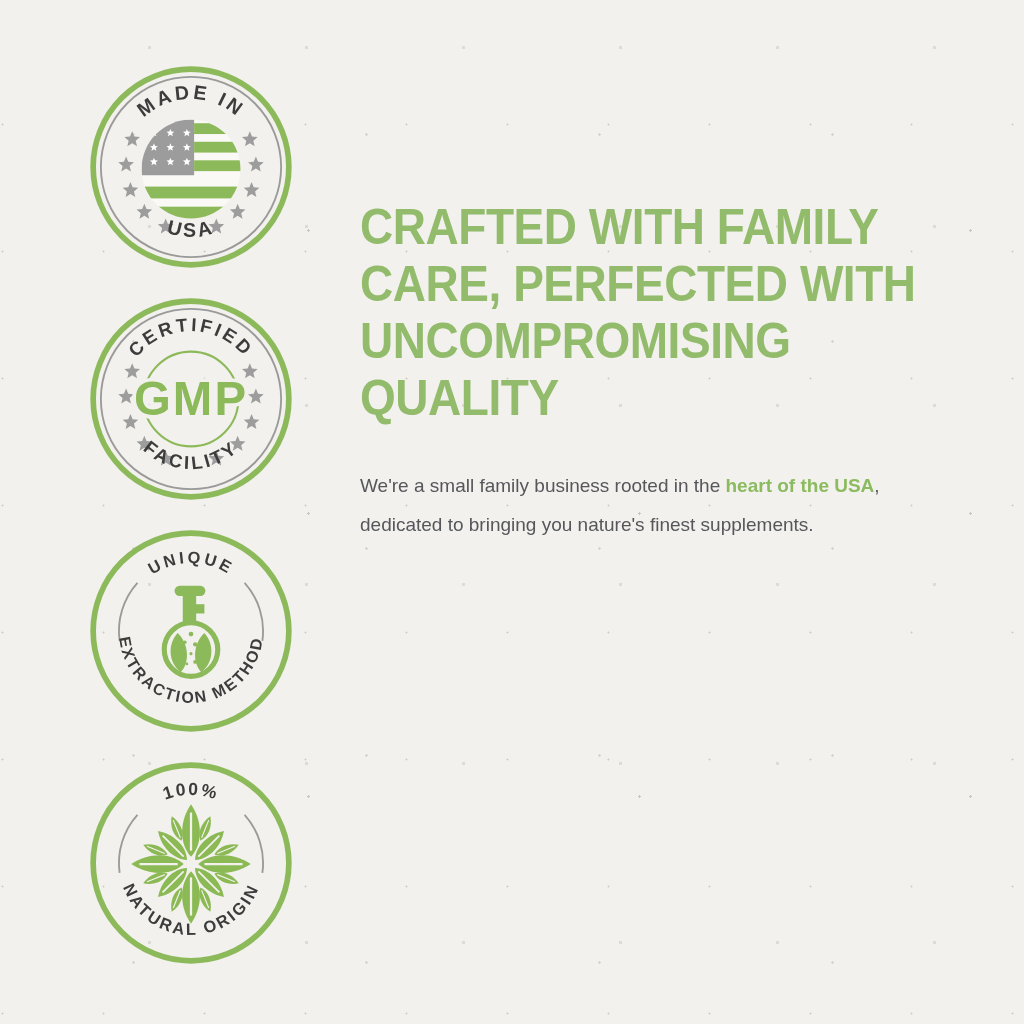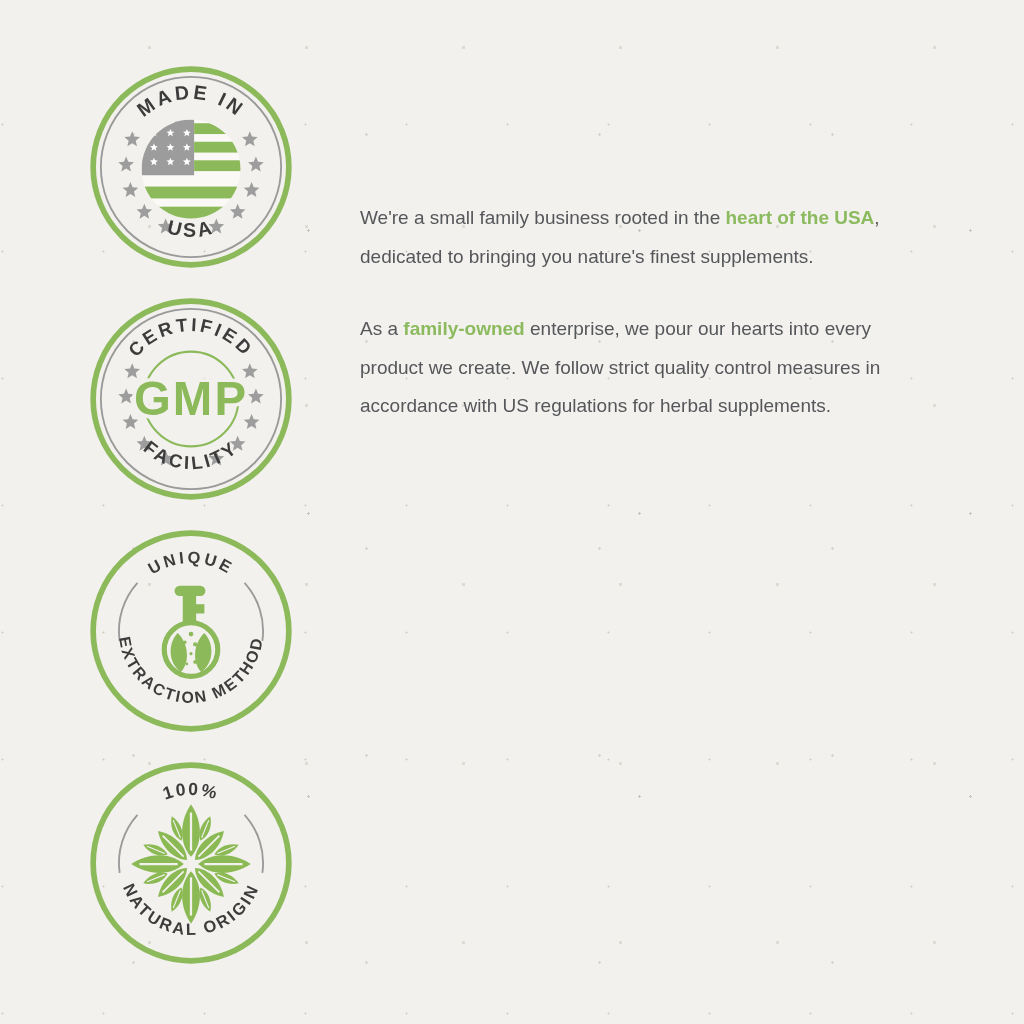--- a/index.html
+++ b/index.html
@@ -201,15 +201,20 @@
     <text class="badge-text" font-size="17" letter-spacing="2">
       <textPath href="#p-b4-top" startOffset="50%" text-anchor="middle">100%</textPath>
     </text>
     <text class="badge-text" font-size="16" letter-spacing="2.5">
       <textPath href="#p-b4-bot" startOffset="50%" text-anchor="middle">NATURAL ORIGIN</textPath>
     </text>
   </svg>
 </div>
 
 <main class="content">
+  <h1 class="headline">
+    <div class="h-line">CRAFTED WITH FAMILY</div>
+    <div class="h-line">CARE, PERFECTED WITH</div>
+    <div class="h-line">UNCOMPROMISING</div>
+    <div class="h-line">QUALITY</div>
+  </h1>
   <p class="para"><span>We're a small family business rooted in the </span><span class="hl">heart of the USA</span><span>, dedicated to bringing you nature's finest supplements.</span></p>
-  <p class="para"><span>As a </span><span class="hl">family-owned</span><span> enterprise, we pour our hearts into every product we create. We follow strict quality control measures in accordance with US regulations for herbal supplements.</span></p>
 </main>
 
 </body></html>

